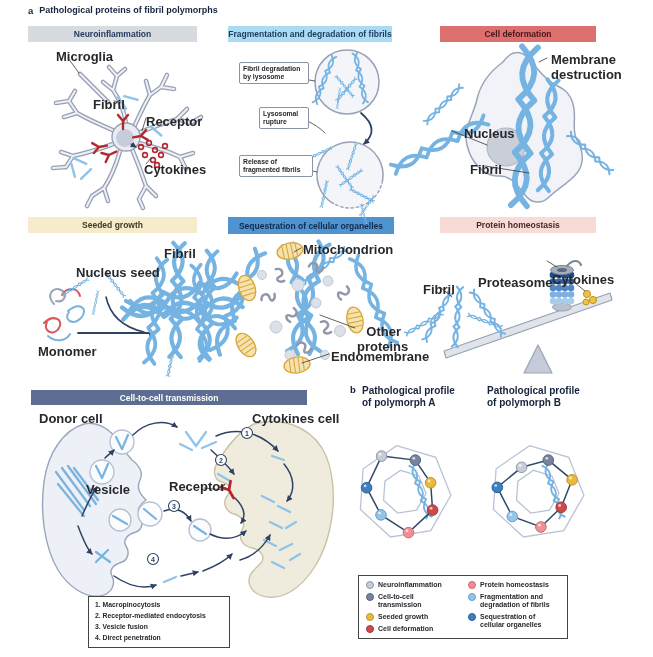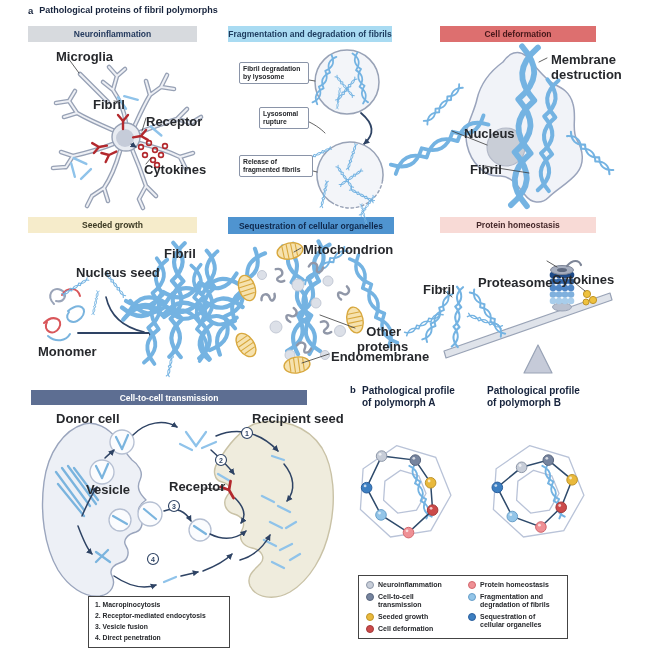--- a/index.html
+++ b/index.html
@@ -401,22 +401,22 @@
   <div class="lbl" style="left:38px;top:344px;">Monomer</div>
 
   <div class="lbl" style="left:303px;top:242px;text-align:center;">Mitochondrion</div>
   <div class="lbl wrap" style="left:357px;top:324px;width:44px;">Other proteins</div>
   <div class="lbl" style="left:331px;top:349px;">Endomembrane</div>
 
   <div class="lbl" style="left:478px;top:255px;margin-top:20px;">Proteasome</div>
   <div class="lbl" style="left:552px;top:272px;">Cytokines</div>
   <div class="lbl" style="left:423px;top:282px;">Fibril</div>
 
-  <div class="lbl" style="left:56px;top:411px;">Donor cell</div>
-  <div class="lbl" style="left:252px;top:411px;">Recipient seed</div>
+  <div class="lbl" style="left:39px;top:411px;">Donor cell</div>
+  <div class="lbl" style="left:252px;top:411px;">Cytokines cell</div>
   <div class="lbl" style="left:86px;top:482px;">Vesicle</div>
   <div class="lbl" style="left:169px;top:479px;">Receptor</div>
 
   <div class="stepsbox">
     <div>1. Macropinocytosis</div>
     <div>2. Receptor-mediated endocytosis</div>
     <div>3. Vesicle fusion</div>
     <div>4. Direct penetration</div>
   </div>
 

